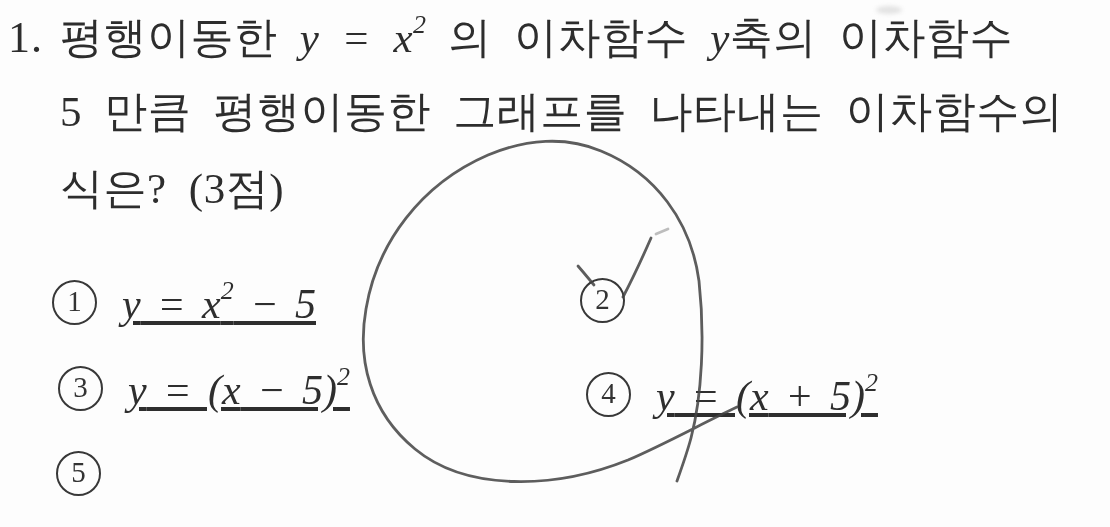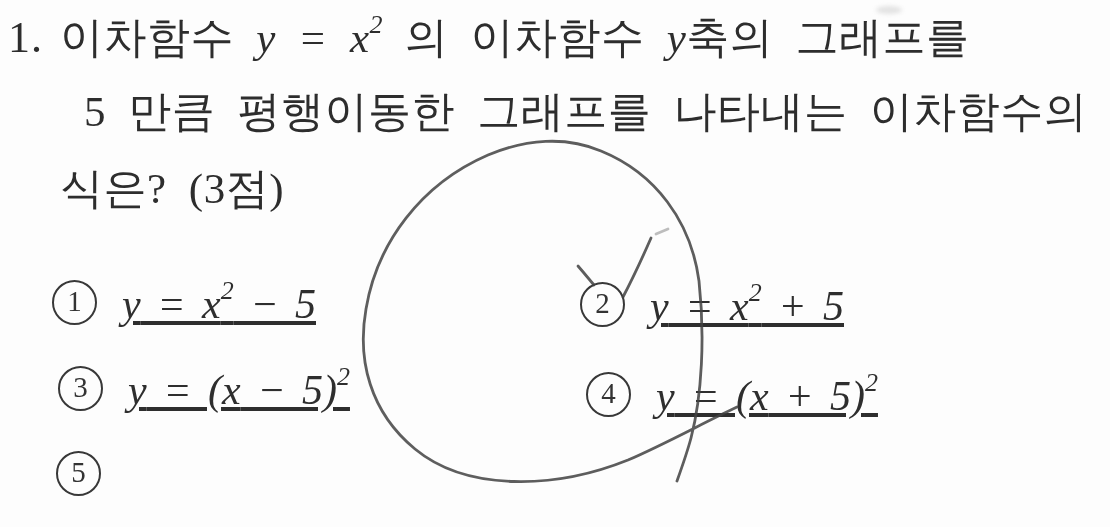--- a/index.html
+++ b/index.html
@@ -17,21 +17,21 @@
     position: absolute; left: 8px; top: 12px;
     font-size: 44px; letter-spacing: 1px;
   }
   .qline {
     position: absolute; left: 60px; right: 4px;
     font-size: 43px; line-height: 1.18;
     word-spacing: 11px; letter-spacing: 0.5px;
     white-space: nowrap;
   }
   .qline1 { top: 10px; }
-  .qline2 { top: 87px; margin-left: 24px; }
+  .qline2 { top: 87px; }
   .qline3 { top: 164px; font-family: Liberation Serif, serif; }
 
   .math { font-style: italic; font-family: "Liberation Serif", "DejaVu Serif", serif; }
   .sup  { font-size: 26px; vertical-align: 19px; letter-spacing: 0; }
 
   
   .option {
     position: absolute;
     display: flex; align-items: center; gap: 25px;
     white-space: nowrap;
@@ -66,32 +66,31 @@
 </style>
 </head>
 <body>
 
 <div class="page">
 
   <div class="smudge"></div>
 
   <div class="qnum">1.</div>
 
-  <div class="qline qline1"><span>이차함수 </span><span class="math">y</span><span class="math"> = </span><span class="math">x</span><span class="math sup">2</span><span> 의 이차함수 </span><span class="math">y</span><span>축의 그래프를</span></div>
+  <div class="qline qline1"><span>평행이동한 </span><span class="math">y</span><span class="math"> = </span><span class="math">x</span><span class="math sup">2</span><span> 의 이차함수 </span><span class="math">y</span><span>축의 이차함수</span></div>
   <div class="qline qline2"><span>5 만큼 평행이동한 그래프를 나타내는 이차함수의</span></div>
   <div class="qline qline3"><span>식은? </span><span>(3점)</span></div>
 
   <div class="option opt1">
     <span class="marker">1</span>
     <span class="formula"><span class="math">y</span><span class="math"> = </span><span class="math">x</span><span class="math sup">2</span><span class="math"> − 5</span></span>
   </div>
 
   <div class="option opt2">
     <span class="marker">2</span>
-    <span class="formula"><span class="math">y</span><span class="math"> = </span><span class="math">x</span><span class="math sup">2</span><span class="math"> + 5</span></span>
   </div>
 
   <div class="option opt3">
     <span class="marker">3</span>
     <span class="formula"><span class="math">y</span><span class="math"> = (</span><span class="math">x</span><span class="math"> − 5)</span><span class="math sup">2</span></span>
   </div>
 
   <div class="option opt4">
     <span class="marker">4</span>
     <span class="formula"><span class="math">y</span><span class="math"> = (</span><span class="math">x</span><span class="math"> + 5)</span><span class="math sup">2</span></span>

